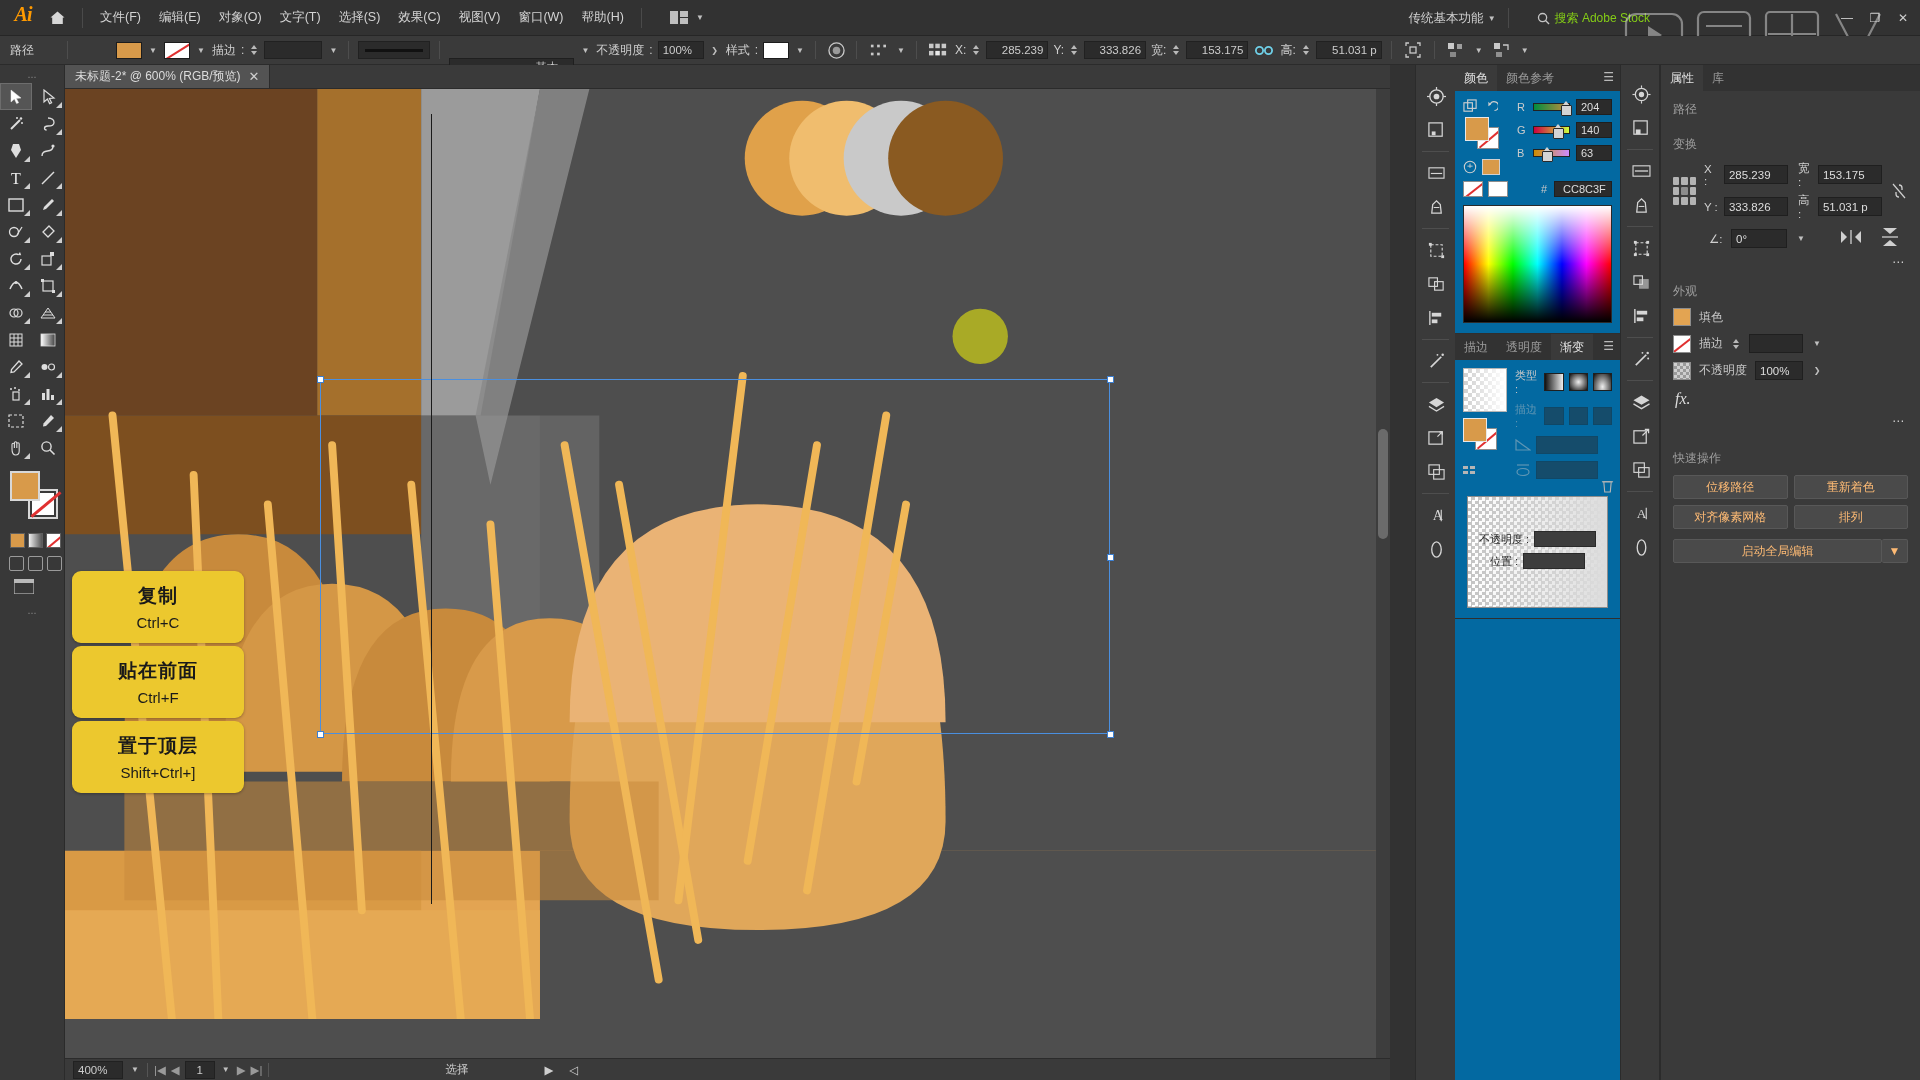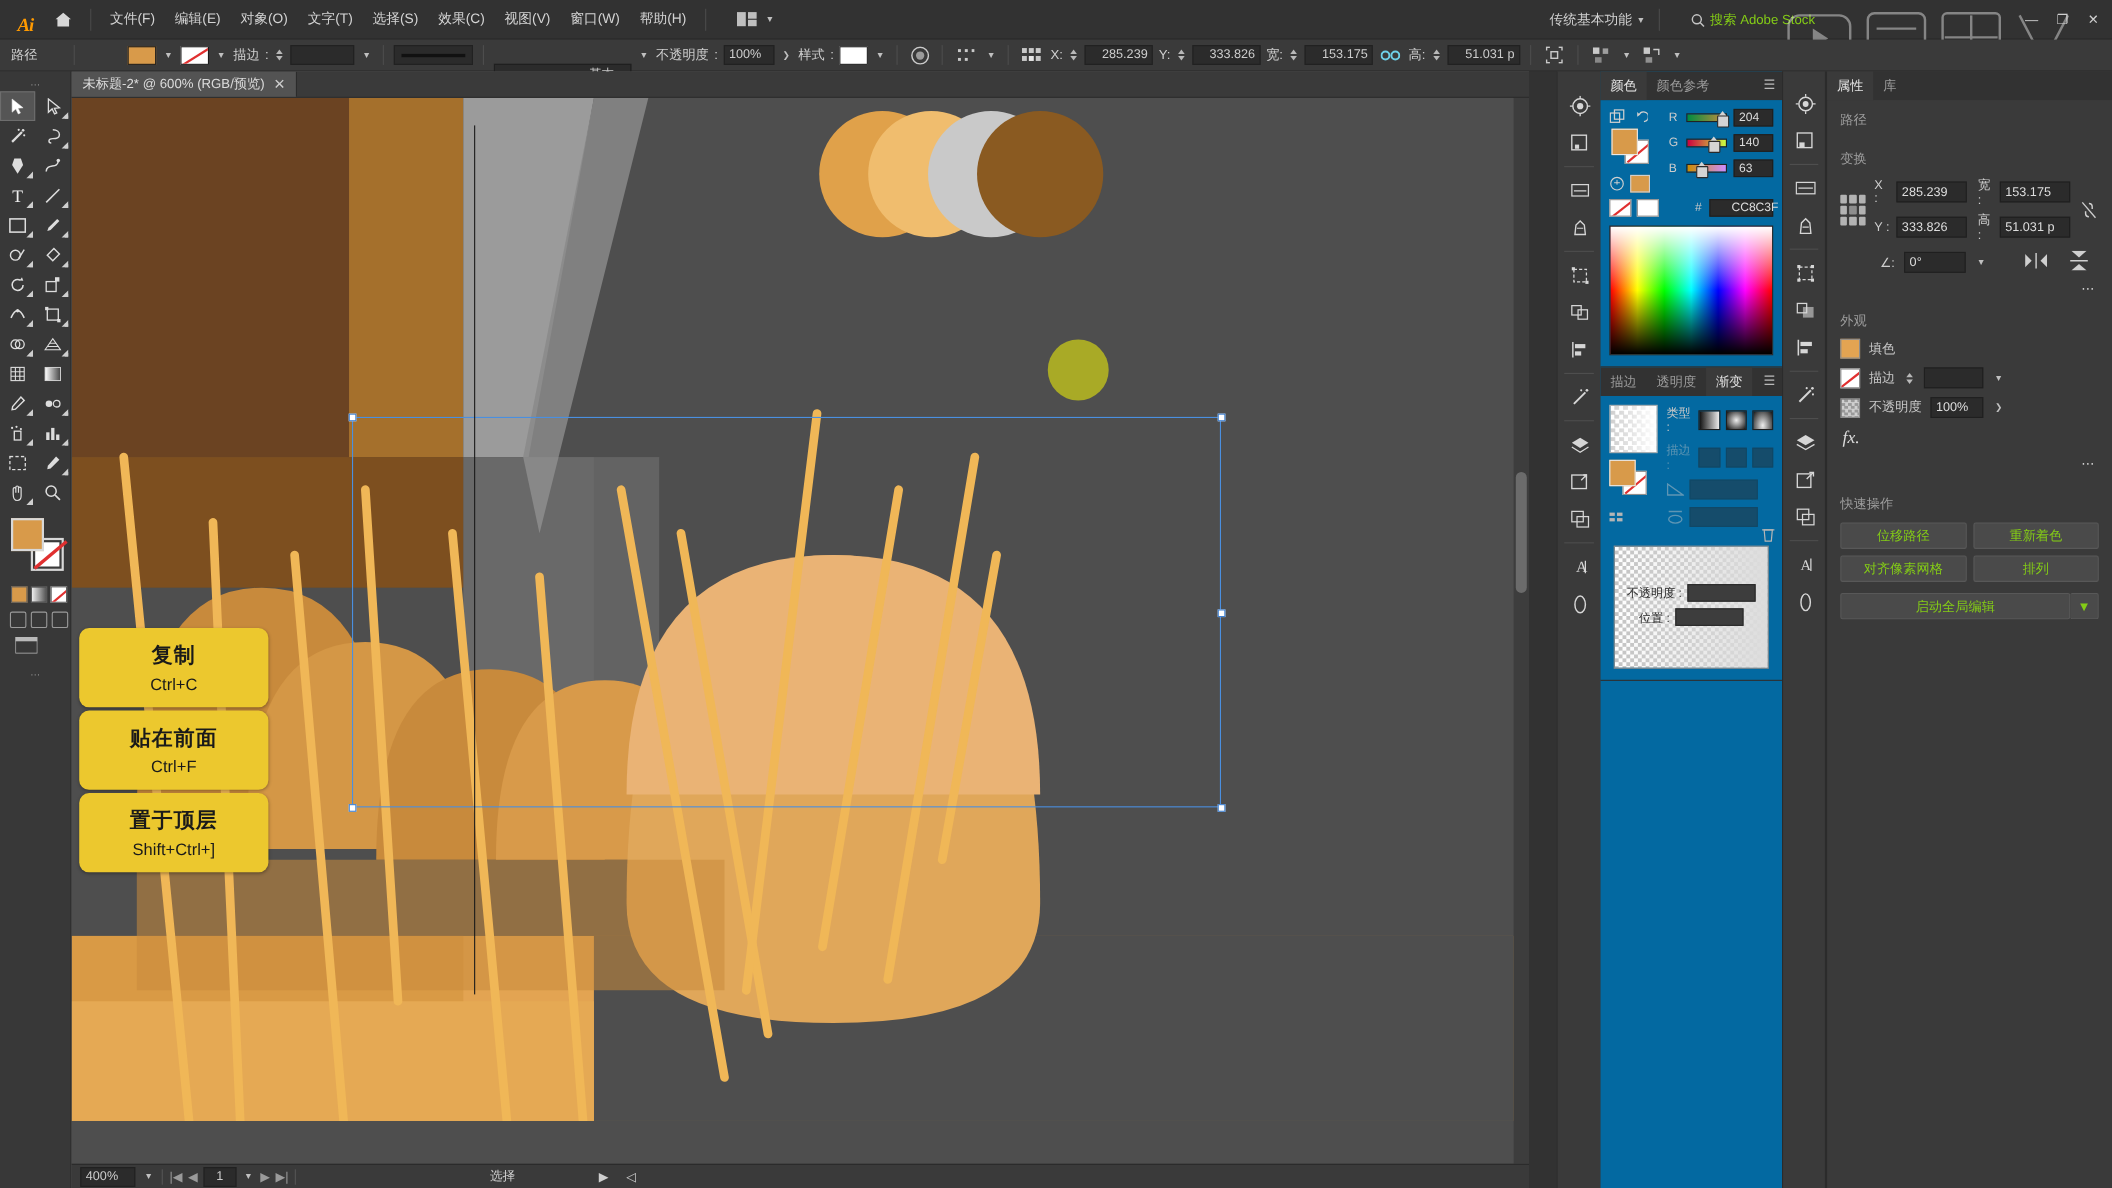--- a/index.html
+++ b/index.html
@@ -11,22 +11,22 @@
   }
   #app { position: relative; width: 1920px; height: 1080px; }
 
   
   .menubar {
     position: absolute; left:0; top:0; width:1920px; height:36px;
     background:#323232; display:flex; align-items:center; padding-left:6px;
     border-bottom:1px solid #262626;
   }
   .ai-logo {
-    width:34px; height:30px; display:flex; align-items:flex-end; justify-content:center;
-    color:#ff9a00; font-weight:bold; font-size:17px; font-style:italic;
+    width:34px; height:30px; display:flex; align-items:flex-start; justify-content:center;
+    color:#ff9a00; font-weight:bold; font-size:20px; font-style:italic;
     letter-spacing:-1px; font-family:"Liberation Serif", serif;
   }
   .home-ico { width:34px; height:30px; display:flex; align-items:center; justify-content:center; }
   .menu-sep { width:1px; height:20px; background:#4a4a4a; margin:0 8px; }
   .menu-item {
     padding:4px 9px; color:#d4d4d4; font-size:12.5px; white-space:nowrap; cursor:default;
   }
   .ws-switch { display:flex; align-items:center; gap:6px; padding:3px 10px; margin-left:10px; }
   .menu-right {
     position:absolute; right:0; top:0; height:36px; display:flex; align-items:center; gap:2px; padding-right:4px;
@@ -167,21 +167,21 @@
   .colorrow { display:flex; align-items:center; gap:6px; margin-bottom:7px; }
   .clabel { width:10px; font-size:11px; color:#ccc; }
   .cslider { position:relative; flex:1; height:8px; border:1px solid #222; }
   .cknob { position:absolute; top:-2px; width:9px; height:12px; }
   .cknob:after{ content:''; position:absolute; left:0; top:3px; width:9px;height:9px; background:#d4d4d4; border:1px solid #2a2a2a; border-radius:1px;}
   .cknob:before{ content:''; position:absolute; left:1px; top:-1px; border-left:4px solid transparent;border-right:4px solid transparent;border-bottom:5px solid #d4d4d4;}
   .cval { width:36px; height:16px; background:#2b2b2b; border:1px solid #1f1f1f; font-size:11px;
           display:flex; align-items:center; justify-content:flex-start; padding-left:4px; color:#ddd;}
   .hexrow { display:flex; align-items:center; gap:5px; margin-top:6px; }
   .hexfield { width:58px; height:16px; background:#2b2b2b; border:1px solid #1f1f1f; font-size:11px;
-              display:flex; align-items:center; padding-left:19px; color:#ddd; margin-left:auto;}
+              display:flex; align-items:center; padding-left:8px; color:#ddd; margin-left:auto;}
   .spectrum { width:100%; height:118px; margin-top:8px; border:1px solid #2a2a2a;
     background:
       linear-gradient(to bottom, rgba(255,255,255,1) 0%, rgba(255,255,255,0) 50%, rgba(0,0,0,0) 50%, rgba(0,0,0,1) 100%),
       linear-gradient(to right, #f00, #ff0, #0f0, #0ff, #00f, #f0f, #f00);
   }
   .typerow { display:flex; align-items:center; gap:5px; margin-bottom:7px; }
   .tbtn { width:22px; height:18px; border:1px solid #1f1f1f; background:#2b2b2b; }
   .tbtn.g1 { background:linear-gradient(to right,#111,#eee); }
   .tbtn.g2 { background:radial-gradient(circle,#eee,#111); }
   .tbtn.g3 { background:radial-gradient(ellipse at 50% 80%,#eee,#111); }
@@ -204,21 +204,21 @@
     border-left:1px solid #2b2b2b;
   }
   .psec-title { font-size:12px; color:#9d9d9d; padding:10px 12px 4px; }
   .pfield { height:19px; background:#2b2b2b; border:1px solid #1f1f1f; color:#ddd;
             font-size:11.5px; display:flex; align-items:center; padding:0 4px; }
   .plabel { font-size:11.5px; color:#cfcfcf; width:14px; }
   .xf-grid { width:28px; height:28px; display:grid; grid-template-columns:repeat(3,1fr); gap:2px; }
   .xf-grid i { background:#b3b3b3; border-radius:1px; }
   .xf-grid i.c { background:#8d8d8d; }
   .qa-btn {
-    height:24px; background:#4a4a4a; border:1px solid #585858; color:#84cc16; font-size:12px;
+    height:24px; background:#4a4a4a; border:1px solid #585858; color:#fdba74; font-size:12px;
     display:flex; align-items:center; justify-content:center; border-radius:2px;
   }
   .qa-grid { display:grid; grid-template-columns:1fr 1fr; gap:6px; padding:4px 12px; }
   .appear-row { display:flex; align-items:center; gap:8px; padding:4px 12px; }
   .app-sw { width:18px; height:18px; border:1px solid #8d8d8d; background:#e3a452; }
   .app-sw.strk { background:#fff; position:relative; overflow:hidden;}
   .app-sw.strk:after{content:'';position:absolute;left:-3px;top:7px;width:26px;height:2px;background:#e03030;transform:rotate(-38deg);}
   .app-sw.opa { background: repeating-conic-gradient(#9a9a9a 0% 25%, #cfcfcf 0% 50%) 0 0/6px 6px; }
 
   

